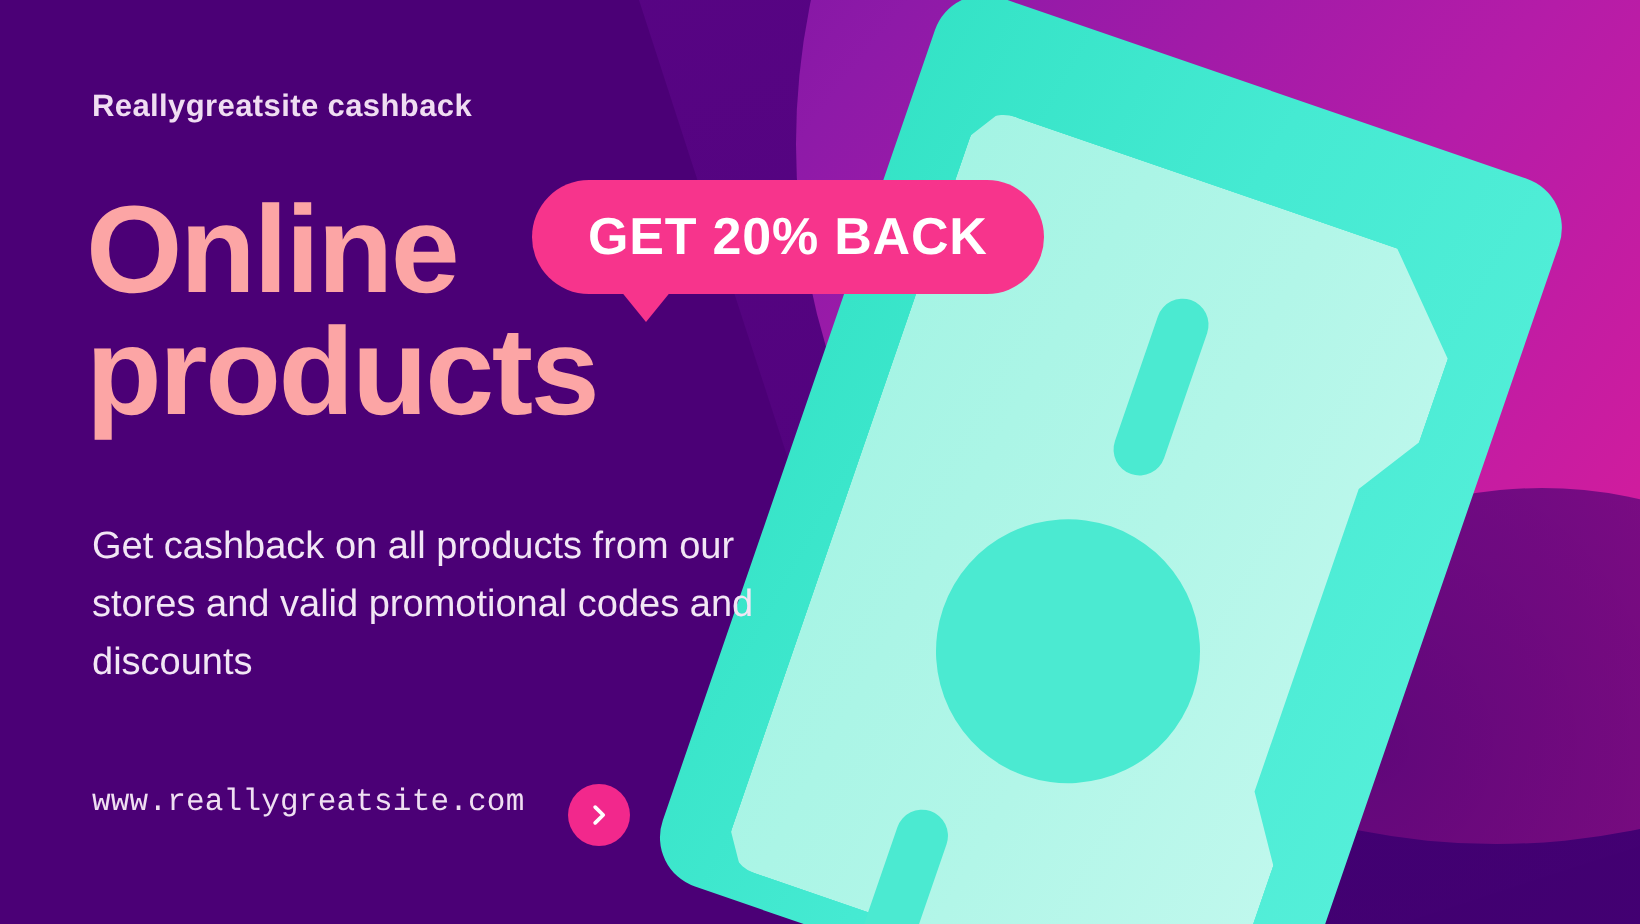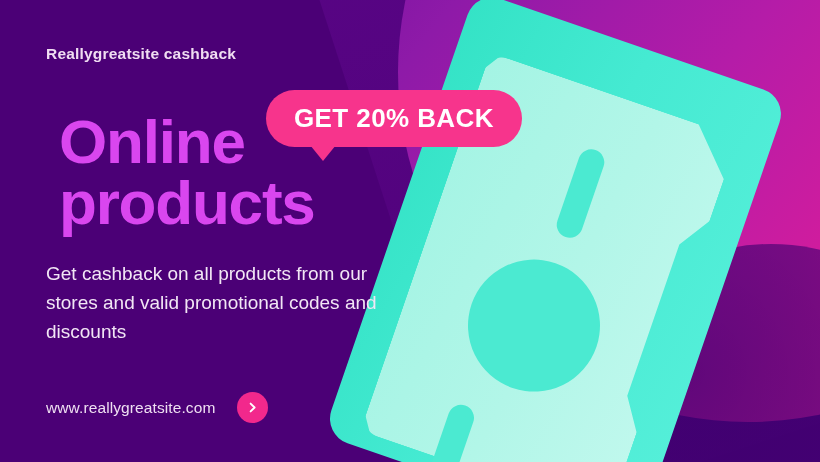--- a/index.html
+++ b/index.html
@@ -129,25 +129,25 @@
     left: 0;
     font-size: 15.5px;
     font-weight: 600;
     color: #F0DDF2;
     letter-spacing: 0.2px;
   }
   .headline {
     position: absolute;
     top: 96px;
     left: -3px;
-    margin: 16px;
+    margin: 0;
     font-size: 62px;
     font-weight: 700;
     line-height: 0.98;
-    color: #d946ef;
+    color: #fca5a5;
     letter-spacing: -1.2px;
   }
   .headline .line {
     display: block;
   }
   .body-copy {
     position: absolute;
     top: 260px;
     left: 0;
     width: 360px;
@@ -155,22 +155,22 @@
     font-size: 19px;
     line-height: 1.52;
     color: #F2E6F5;
     font-weight: 400;
   }
   .url-row {
     position: absolute;
     top: 392px;
     left: 0;
     display: flex;
-    align-items: center;
     gap: 22px;
+    font-family: Liberation Mono, monospace;
   }
   .url-text {
     font-size: 15.5px;
     font-weight: 500;
     color: #EFDFF2;
     letter-spacing: 0.1px;
   }
   .arrow-btn {
     width: 31px;
     height: 31px;

